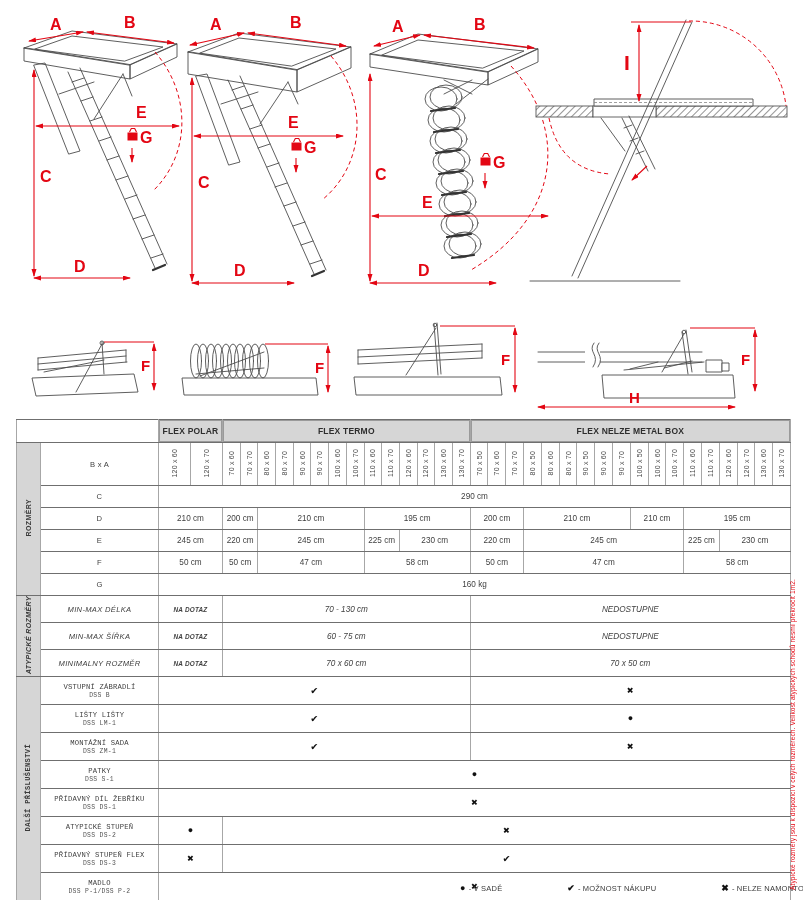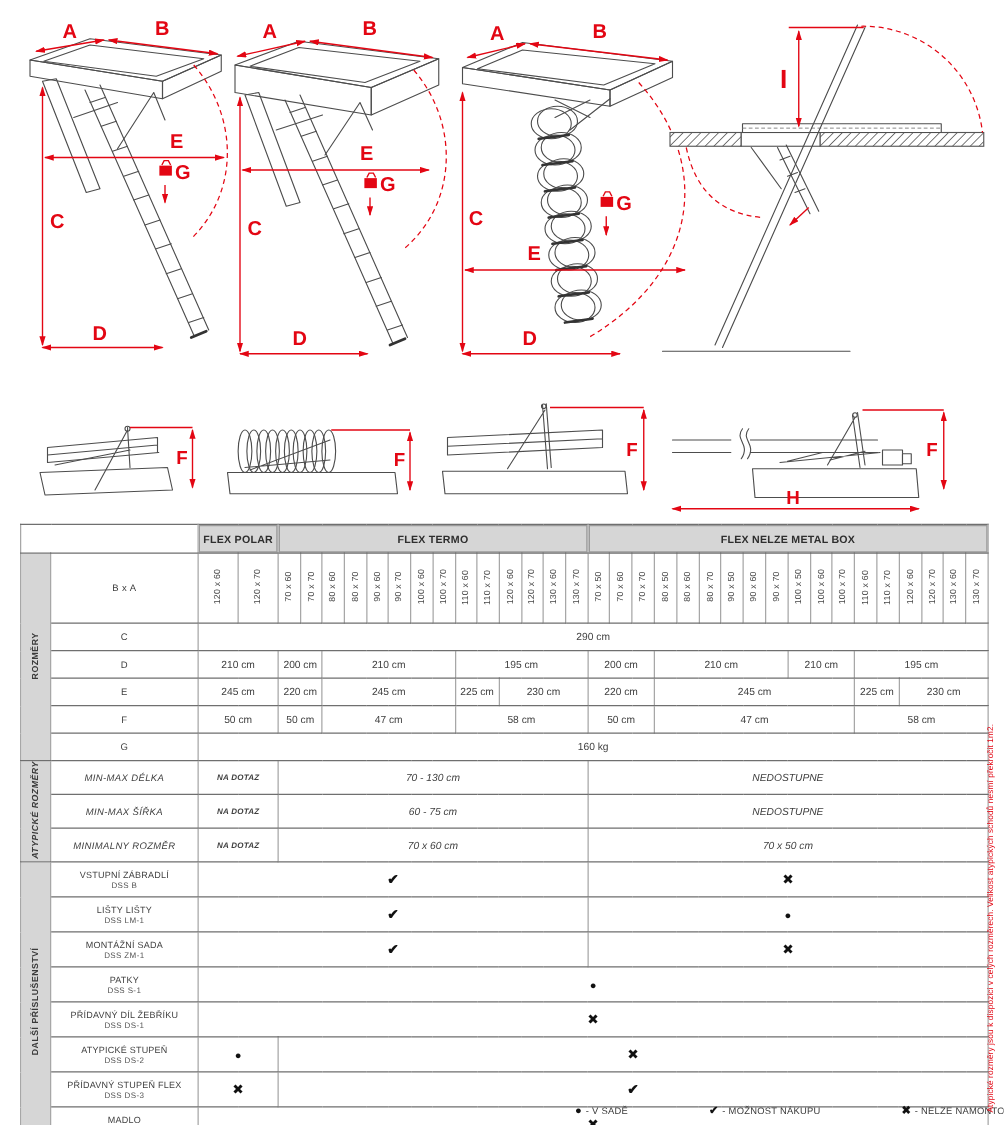--- a/index.html
+++ b/index.html
@@ -20,24 +20,24 @@
   
   #spec-table {
     position:absolute; left:16px; top:419px; width:774px;
     border-collapse:collapse; table-layout:fixed;
     font-size:8px; color:#3f3f3f;
   }
   #spec-table td { padding:0; text-align:center; vertical-align:middle;
     border:1px solid #a7a7a7; border-top-color:#6f6f6f; border-bottom-color:#6f6f6f;
     overflow:hidden; white-space:nowrap; }
   tr.brand-row   { height:23px; }
-  tr.colhead-row { height:56px; }
+  tr.colhead-row { height:43px; }
   tr.r-dim  { height:22px; }
   tr.r-atyp { height:21px;font-style:italic; }
-  tr.r-acc  { height:28px; }
+  tr.r-acc  { height:28px;font-family:Liberation Mono, monospace; }
   td.corner { border-top-style:hidden; border-left-style:hidden; border-bottom:1px solid #3d3d3d; background:#fff; }
   td.brand  { background:#d6d6d6; border:2px solid #fff; box-shadow:inset 0 0 0 1px #9a9a9a;
               font-weight:bold; font-size:8.5px; color:#2e2e2e; letter-spacing:.2px;margin-left:45px; }
   td.side   { background:#d6d6d6; border-color:#6f6f6f; }
   .vtext    { display:inline-block; writing-mode:vertical-rl; transform:rotate(180deg);
               font-weight:bold; font-size:7px; letter-spacing:.4px; color:#3a3a3a; line-height:1.1; }
   td.collabel { background:#fff; }
   td.collabel .vt2 { display:inline-block; writing-mode:vertical-rl; transform:rotate(180deg);
               font-size:7px; color:#474747; letter-spacing:.2px; }
   td.rowlabel { font-size:7.6px; letter-spacing:.3px; }

